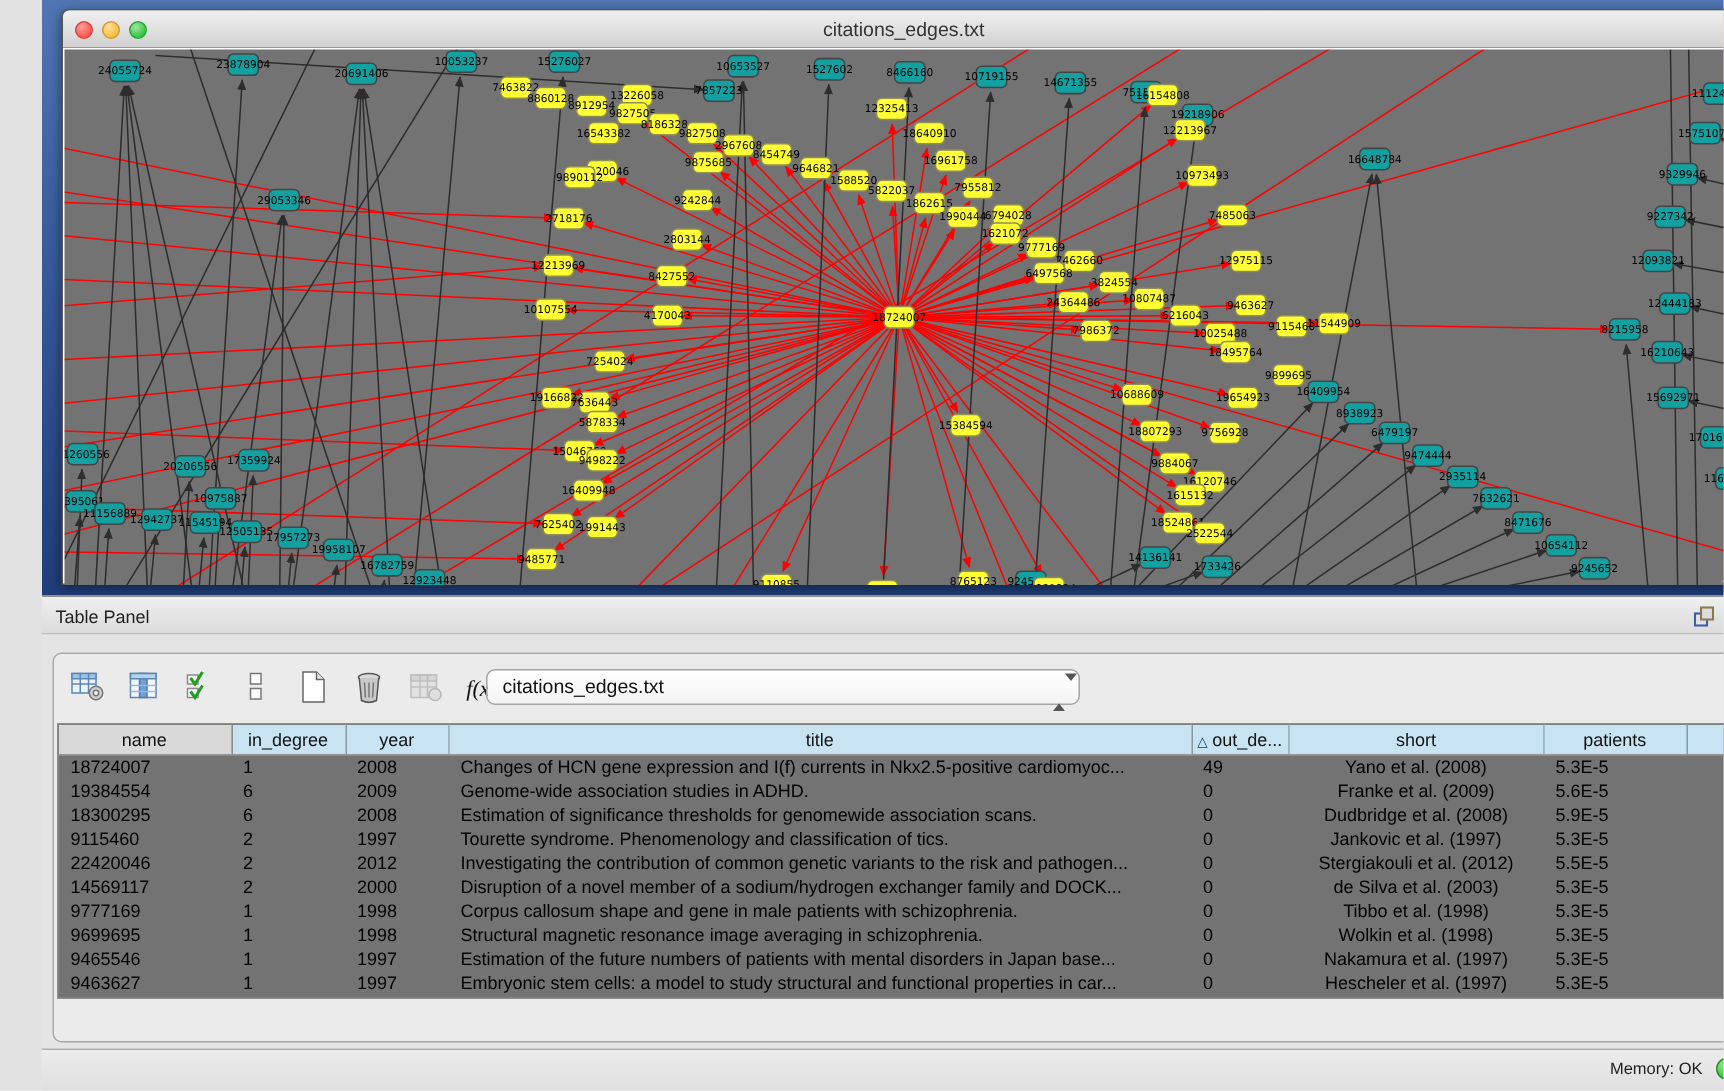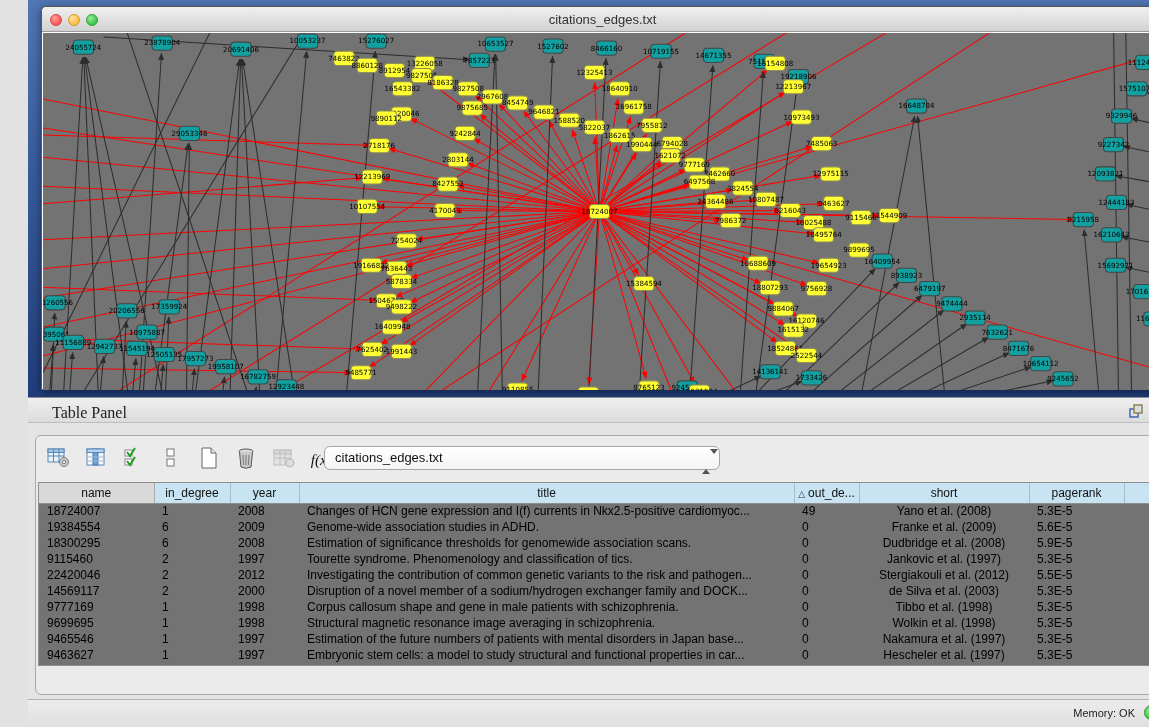--- a/index.html
+++ b/index.html
@@ -21,21 +21,21 @@
   .tl { position:absolute; top:7px; width:12px; height:12px; border-radius:50%; }
   #tl-close { left:8px;  background:radial-gradient(circle at 35% 30%,#ff9d97,#fc5753 70%); border:1px solid #d3423e;}
   #tl-min   { left:26px; background:radial-gradient(circle at 35% 30%,#ffe3a0,#fdbc40 70%); border:1px solid #d39a2a;}
   #tl-zoom  { left:44px; background:radial-gradient(circle at 35% 30%,#9ee79a,#34c749 70%); border:1px solid #2aa334;}
   #graph-wrap { position:absolute; left:1px; top:26px; width:1121px; height:357px; background:#737373; overflow:hidden; }
   #graph-svg { width:100%; height:100%; display:block; }
 
   
   #panel-titlebar { position:absolute; left:0; top:397px; width:1149px; height:26px;
     background:linear-gradient(180deg,#efefef,#dcdcdc); border-bottom:1px solid #bdbdbd; border-top:1px solid #8f8f8f;}
-  #panel-title { position:absolute; left:24px; top:6px; font-size:16px; color:#222;font-family:Liberation Serif, serif; }
+  #panel-title { position:absolute; left:9px; top:6px; font-size:12px; color:#222; }
   #float-icon { position:absolute; right:34px; top:6px; width:14px; height:14px; cursor:pointer;}
   #close-icon { position:absolute; right:10px; top:4px; font-size:14px; font-weight:bold; color:#111; cursor:pointer; }
 
   
   #panel-body { position:absolute; left:0; top:423px; width:1149px; height:276px; background:#e4e4e4; }
   #inner-panel { position:absolute; left:7px; top:12px; width:1135px; height:260px;
     background:#ebebeb; border:1px solid #a9a9a9; border-radius:6px; }
 
   
   #toolbar { position:absolute; left:8px; top:8px; height:32px; width:1100px; }
@@ -875,21 +875,21 @@
               <col style="width:26px">
           </colgroup>
           <thead>
             <tr data-name="table-header-row">
                 <th class="col-name" data-name="column-header-name">name</th>
                 <th class="col-in_degree" data-name="column-header-in_degree">in_degree</th>
                 <th class="col-year" data-name="column-header-year">year</th>
                 <th class="col-title" data-name="column-header-title">title</th>
                 <th class="col-out_degree" data-name="column-header-out_degree"><span class="sort" data-name="sort-ascending-icon">△</span>out_de...</th>
                 <th class="col-short" data-name="column-header-short">short</th>
-                <th class="col-pagerank" data-name="column-header-pagerank">pagerank</th>
+                <th class="col-pagerank" data-name="column-header-pagerank">patients</th>
                 <th class="col-fill" data-name="column-header-filler"></th>
               </tr>
           </thead>
           <tbody data-name="node-table-body">
               <tr data-name="table-row">
                 <td class="c-name" data-name="cell-name">18724007</td>
                 <td class="c-in_degree" data-name="cell-in_degree">1</td>
                 <td class="c-year" data-name="cell-year">2008</td>
                 <td class="c-title" data-name="cell-title">Changes of HCN gene expression and I(f) currents in Nkx2.5-positive cardiomyoc...</td>
                 <td class="c-out_degree" data-name="cell-out_degree">49</td>

